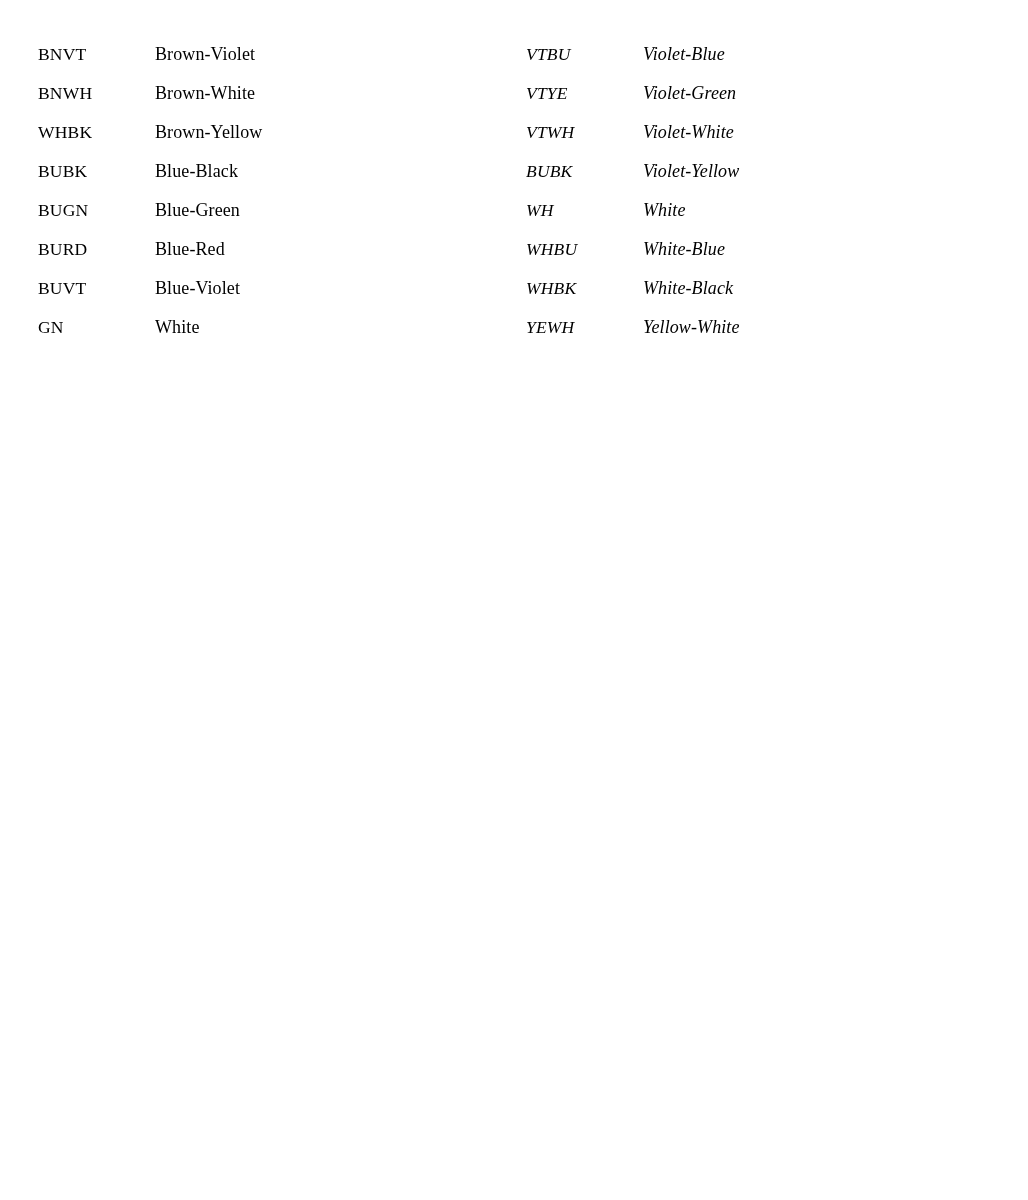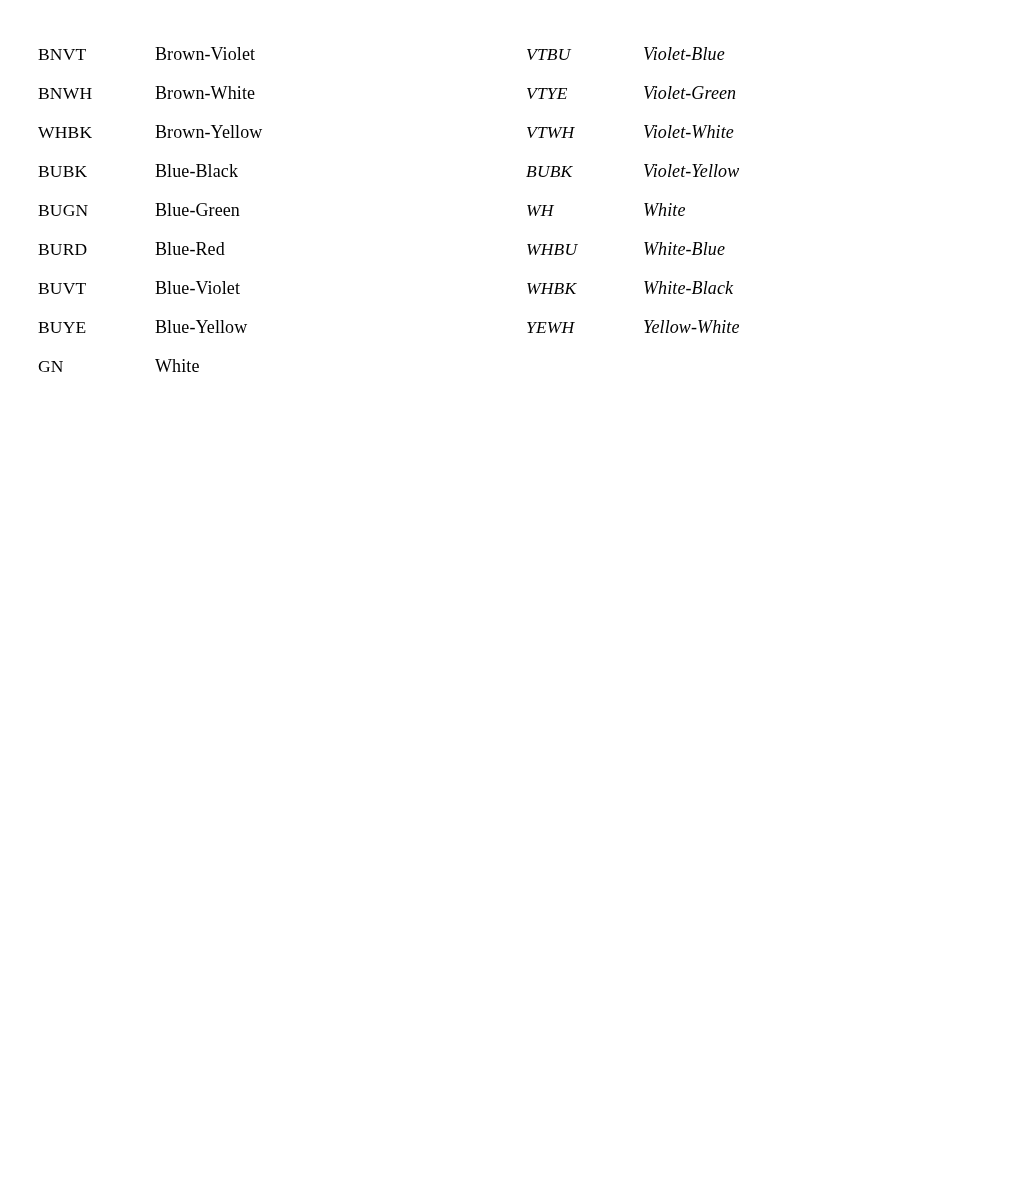--- a/index.html
+++ b/index.html
@@ -91,24 +91,20 @@
       </div>
       <div class="row">
         <span class="code">BURD</span>
         <span class="name">Blue-Red</span>
       </div>
       <div class="row">
         <span class="code">BUVT</span>
         <span class="name">Blue-Violet</span>
       </div>
       <div class="row">
-        <span class="code">BUYE</span>
-        <span class="name">Blue-Yellow</span>
-      </div>
-      <div class="row">
         <span class="code">GN</span>
         <span class="name">White</span>
       </div>
     </div>
 
     <div class="col col-right">
       <div class="row">
         <span class="code">VTBU</span>
         <span class="name">Violet-Blue</span>
       </div>

